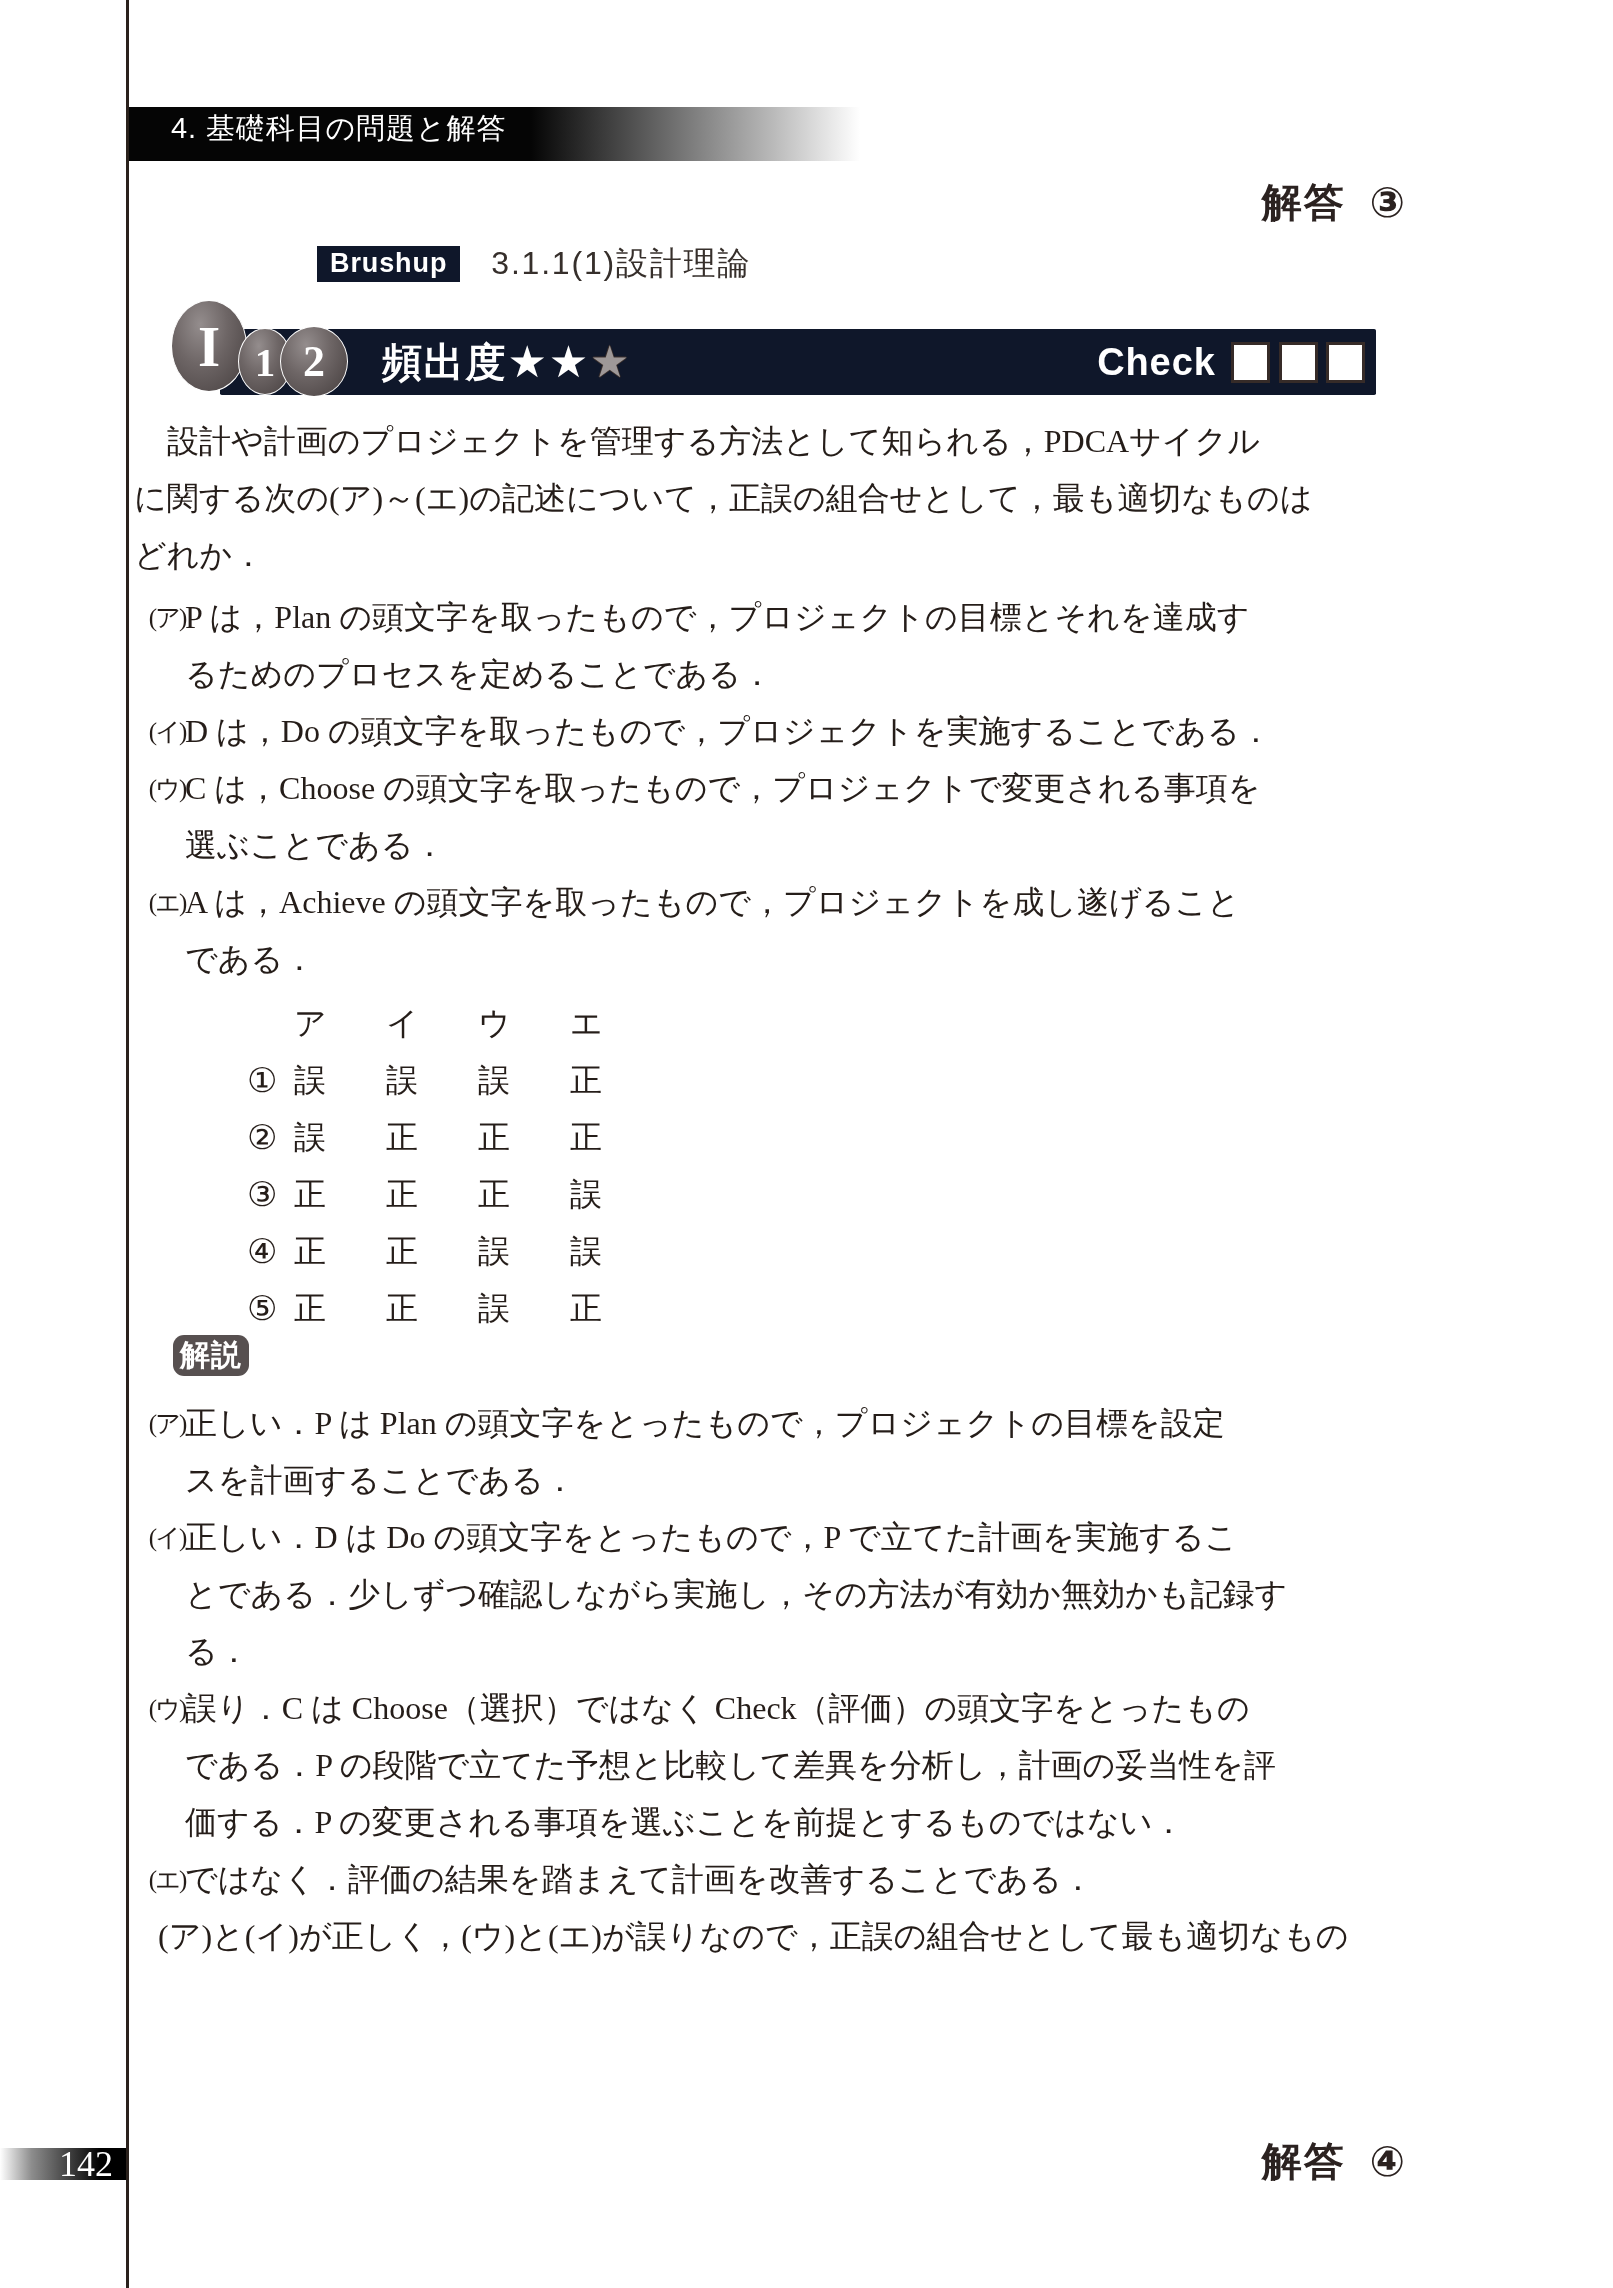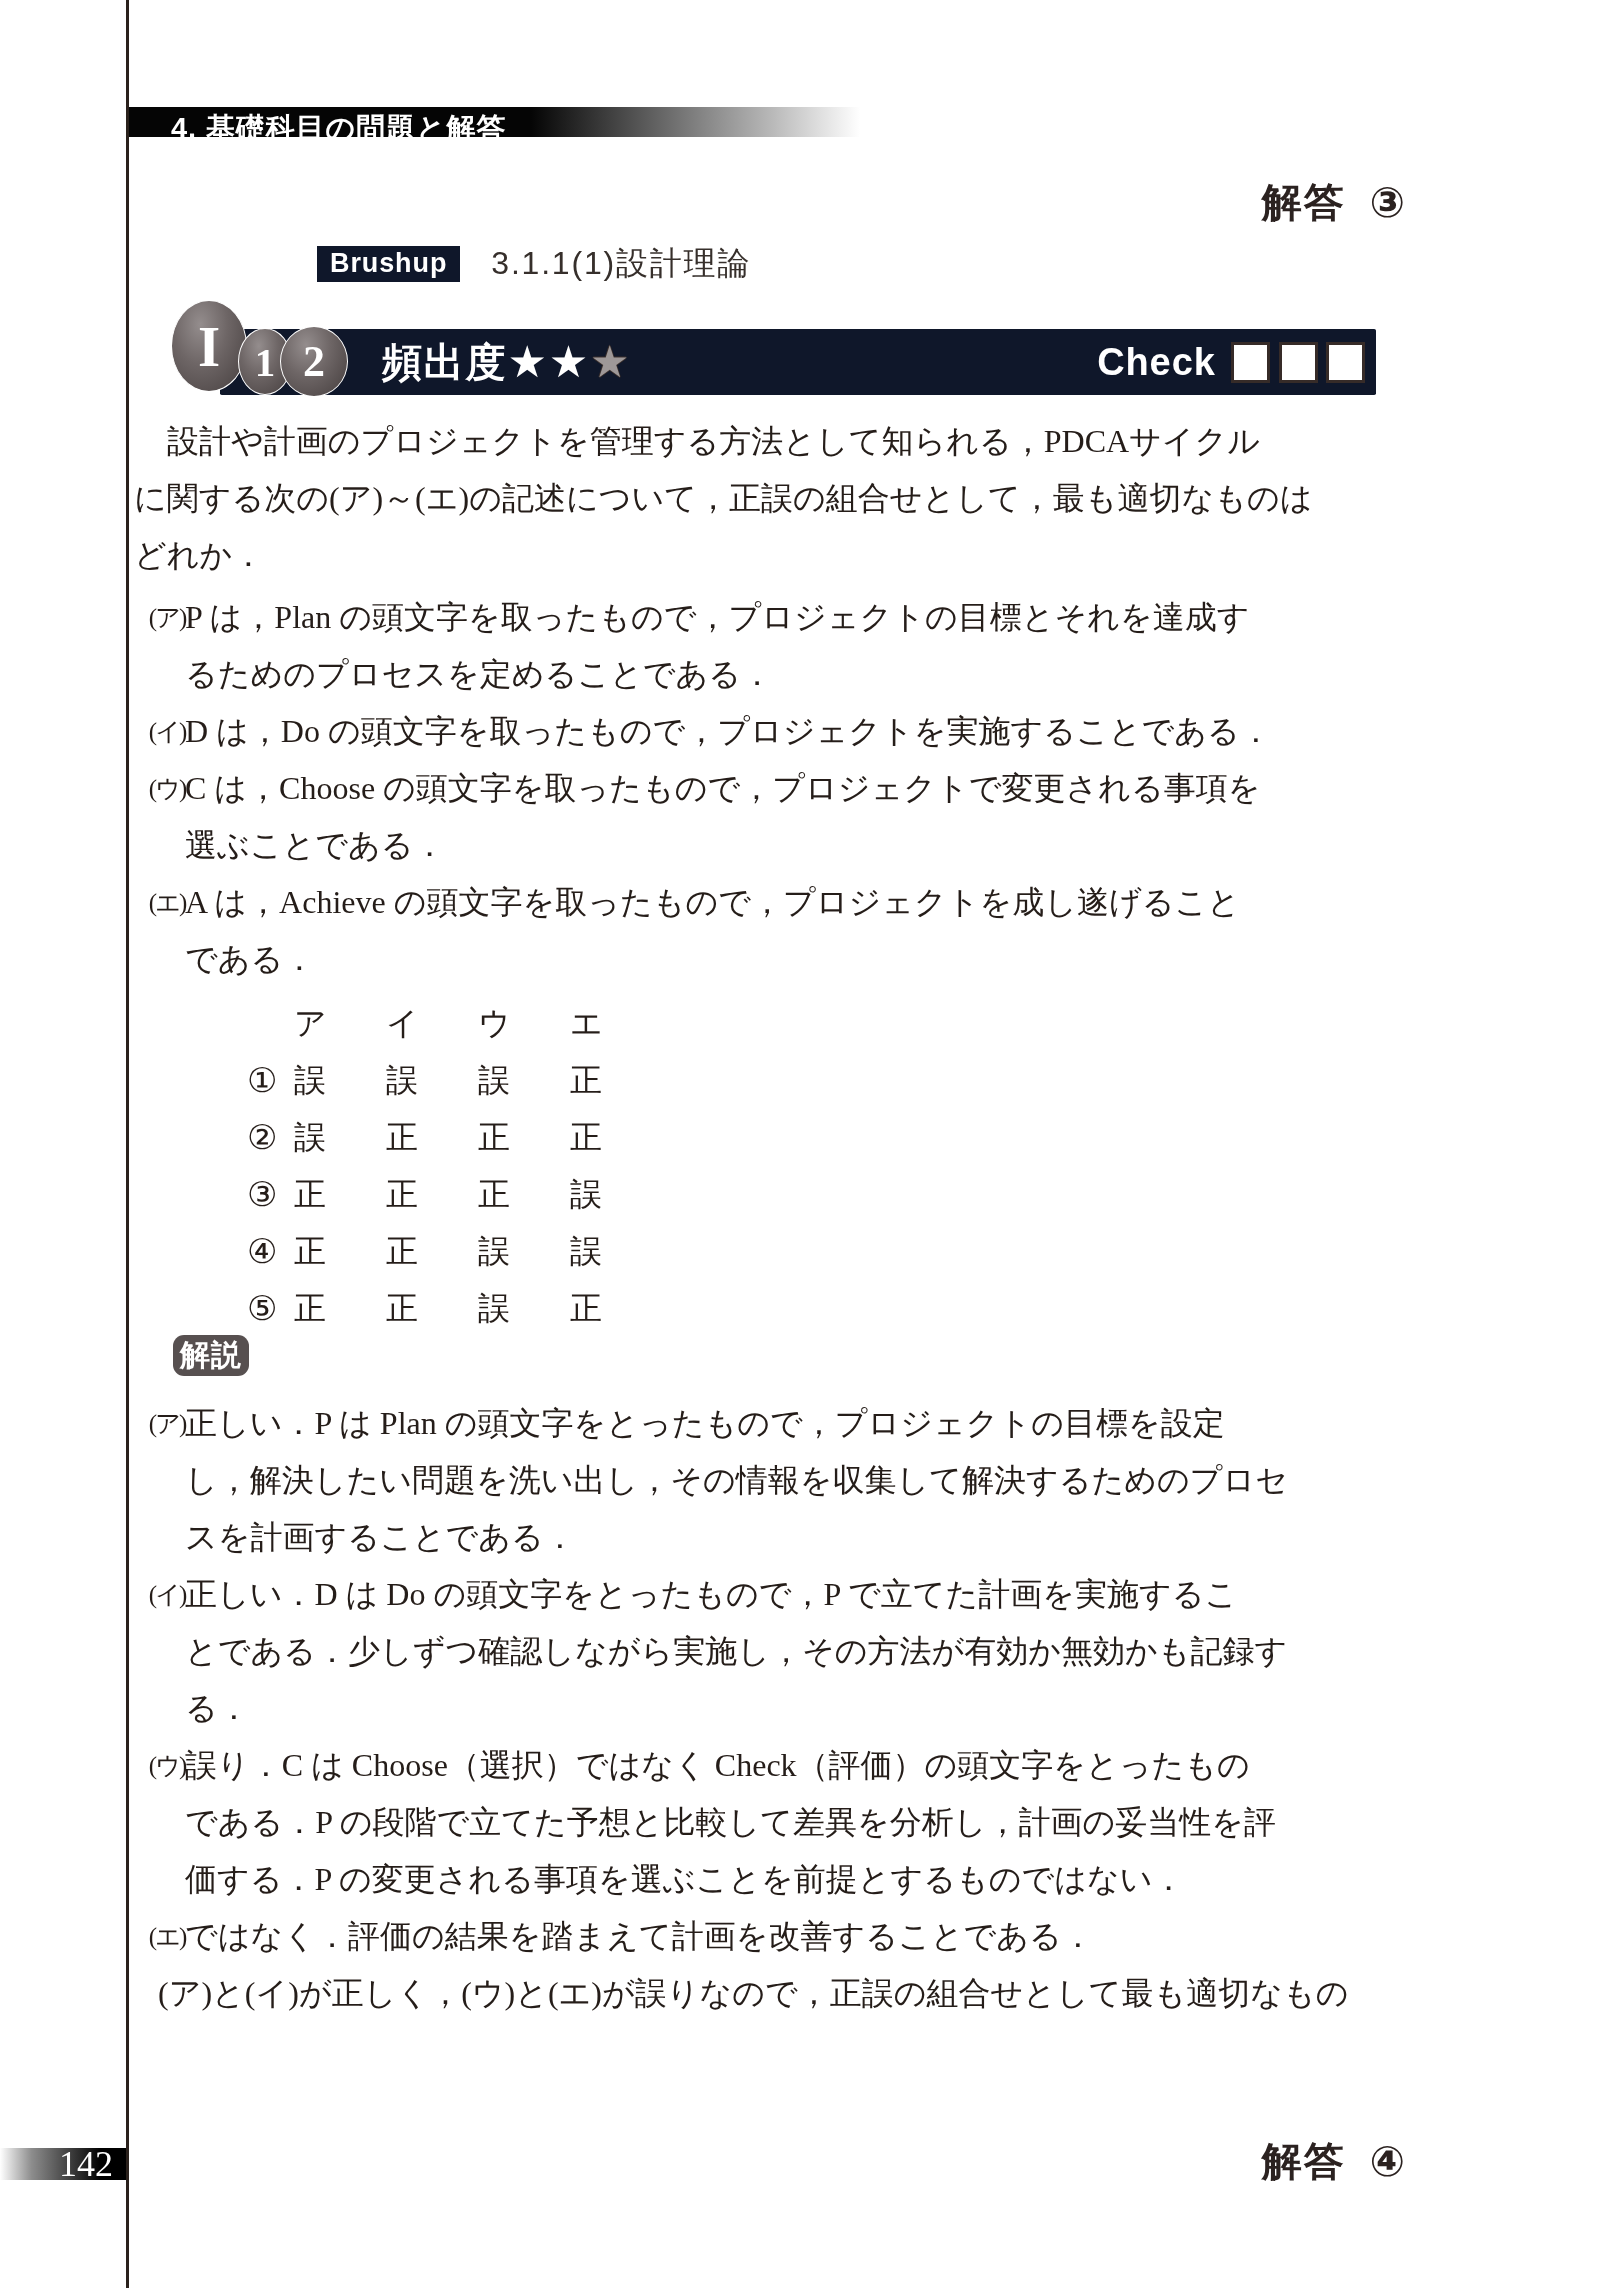--- a/index.html
+++ b/index.html
@@ -7,23 +7,23 @@
     position:relative;width:1613px;height:2289px;background:#ffffff;
     overflow:hidden;color:#251d19;
     font-family:"Liberation Serif","DejaVu Serif",serif;
   }
 
   
   .vrule{position:absolute;left:126px;top:0;width:2.8px;height:2289px;background:#2a211c;}
 
   
   .chapter-bar{
-    position:absolute;left:129px;top:107px;width:731px;height:30px;
+    position:absolute;left:129px;top:107px;width:731px;height:54px;
     background:linear-gradient(90deg,#050505 0%,#050505 55%,#b9b9b9 88%,#ffffff 100%);
-    color:#ffffff;font-weight:bold;font-size:29px;line-height:42px;
+    color:#ffffff;font-weight:normal;font-size:29px;line-height:42px;
     padding-left:42px;box-sizing:border-box;letter-spacing:0.9px;
     font-family:"Liberation Sans","DejaVu Sans",sans-serif;
   }
 
   
   .answer-row{position:absolute;right:208px;display:flex;align-items:center;gap:24px;
     font-family:"Liberation Sans","DejaVu Sans",sans-serif;}
   .answer-row.top{top:175px;}
   .answer-row.bottom{top:2134px;}
   .answer-label{font-weight:bold;font-size:40px;color:#2b2220;letter-spacing:1.8px;text-align:right;}
@@ -206,21 +206,20 @@
       <span class="t-cell">正</span>
     </div>
   </div>
 
   <div class="kaisetsu-badge">解説</div>
 
   <div class="explanation-block">
     <div class="opt-item">
       <span class="marker">(ア)</span>
       <div class="tl">正しい．P は Plan の頭文字をとったもので，プロジェクトの目標を設定</div>
-      <div class="tl">し，解決したい問題を洗い出し，その情報を収集して解決するためのプロセ</div>
       <div class="tl">スを計画することである．</div>
     </div>
     <div class="opt-item">
       <span class="marker">(イ)</span>
       <div class="tl">正しい．D は Do の頭文字をとったもので，P で立てた計画を実施するこ</div>
       <div class="tl">とである．少しずつ確認しながら実施し，その方法が有効か無効かも記録す</div>
       <div class="tl">る．</div>
     </div>
     <div class="opt-item">
       <span class="marker">(ウ)</span>

